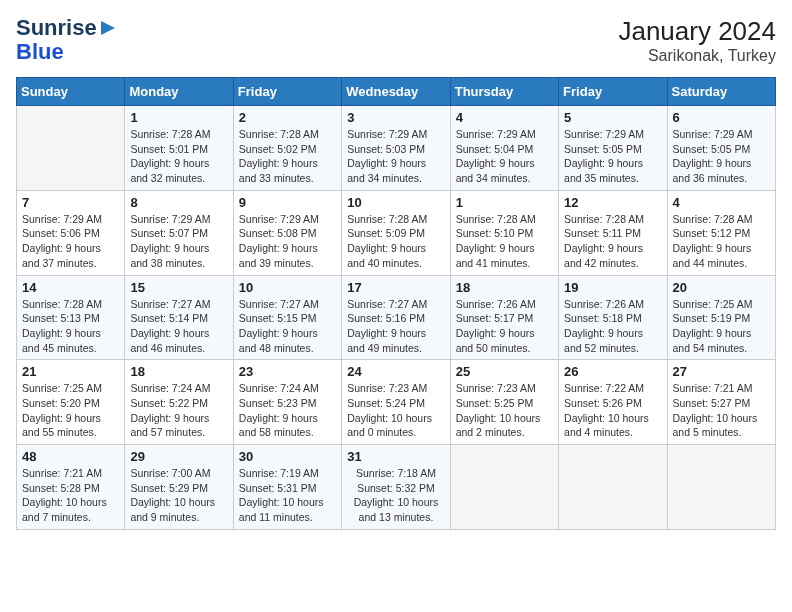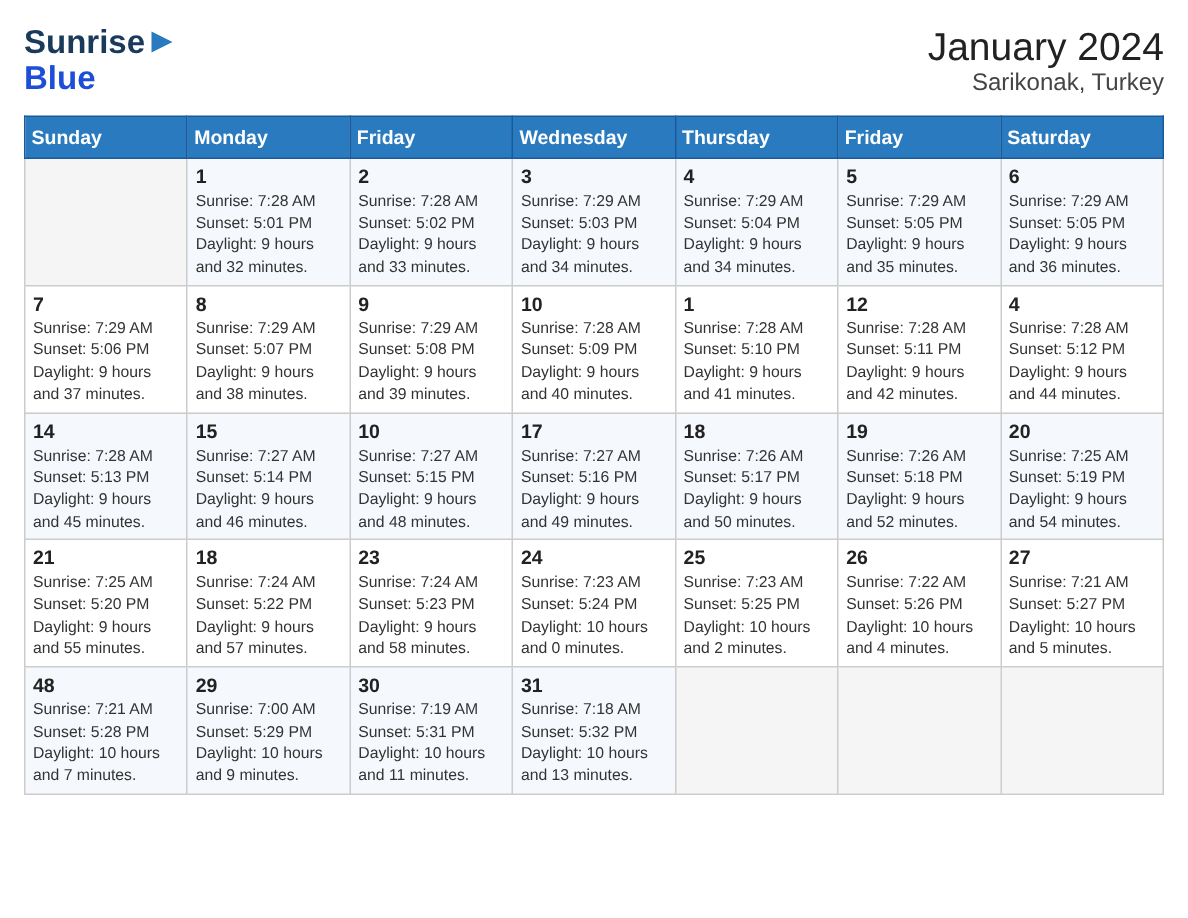--- a/index.html
+++ b/index.html
@@ -334,21 +334,21 @@
         </td>
         <td>
           <span class="day-num">30</span>
           <div class="day-info" style="white-space: pre-line;">Sunrise: 7:19 AM
 Sunset: 5:31 PM
 Daylight: 10 hours
 and 11 minutes.</div>
         </td>
         <td>
           <span class="day-num">31</span>
-          <div class="day-info" style="white-space: pre-line;">Sunrise: 7:18 AM
+          <div class="day-info" style="white-space: pre-line; text-align: center;">Sunrise: 7:18 AM
 Sunset: 5:32 PM
 Daylight: 10 hours
 and 13 minutes.</div>
         </td>
         <td class="empty-cell"></td>
         <td class="empty-cell"></td>
         <td class="empty-cell"></td>
       </tr>
     </tbody>
 </table>

